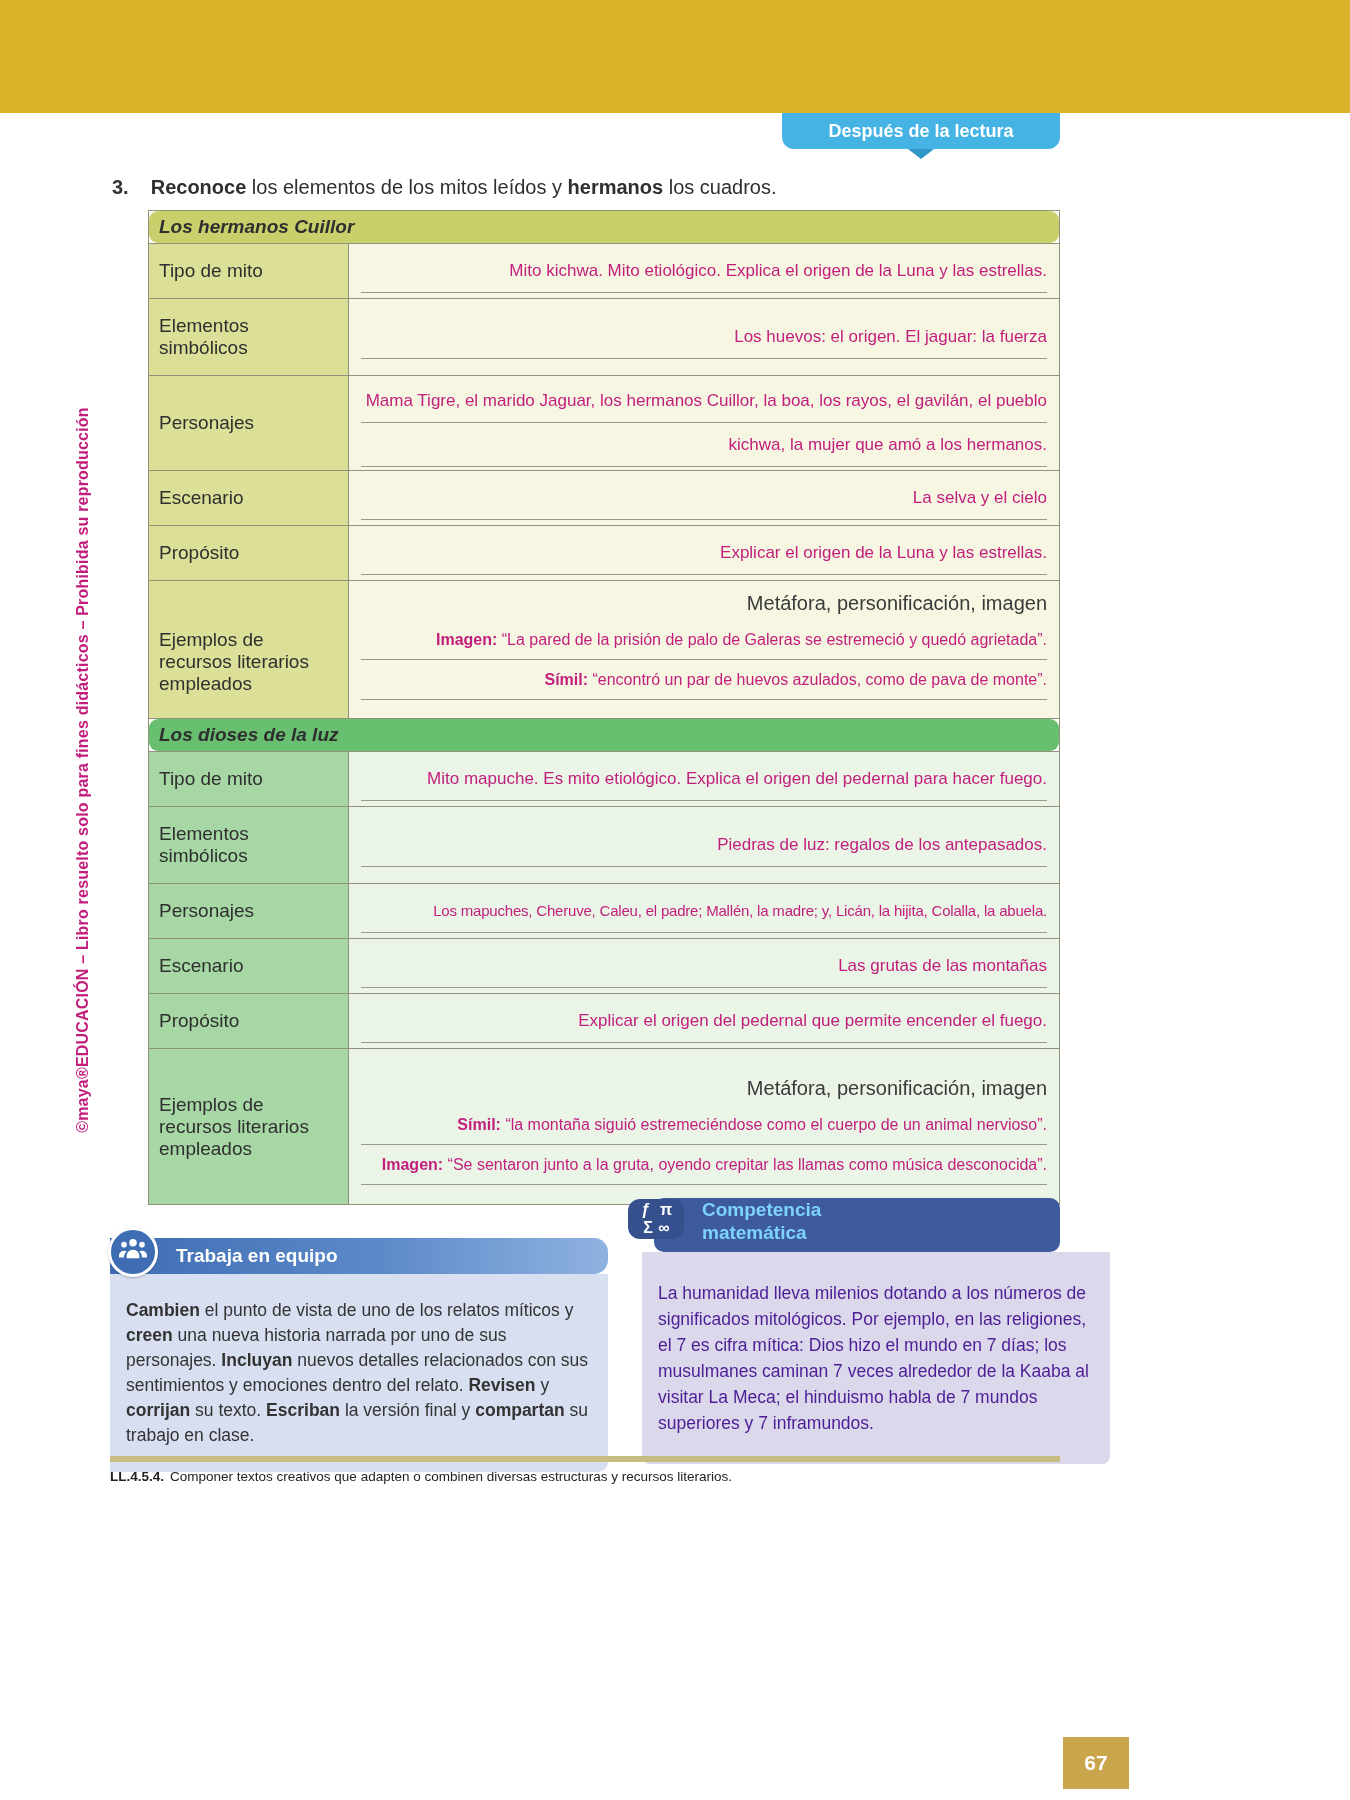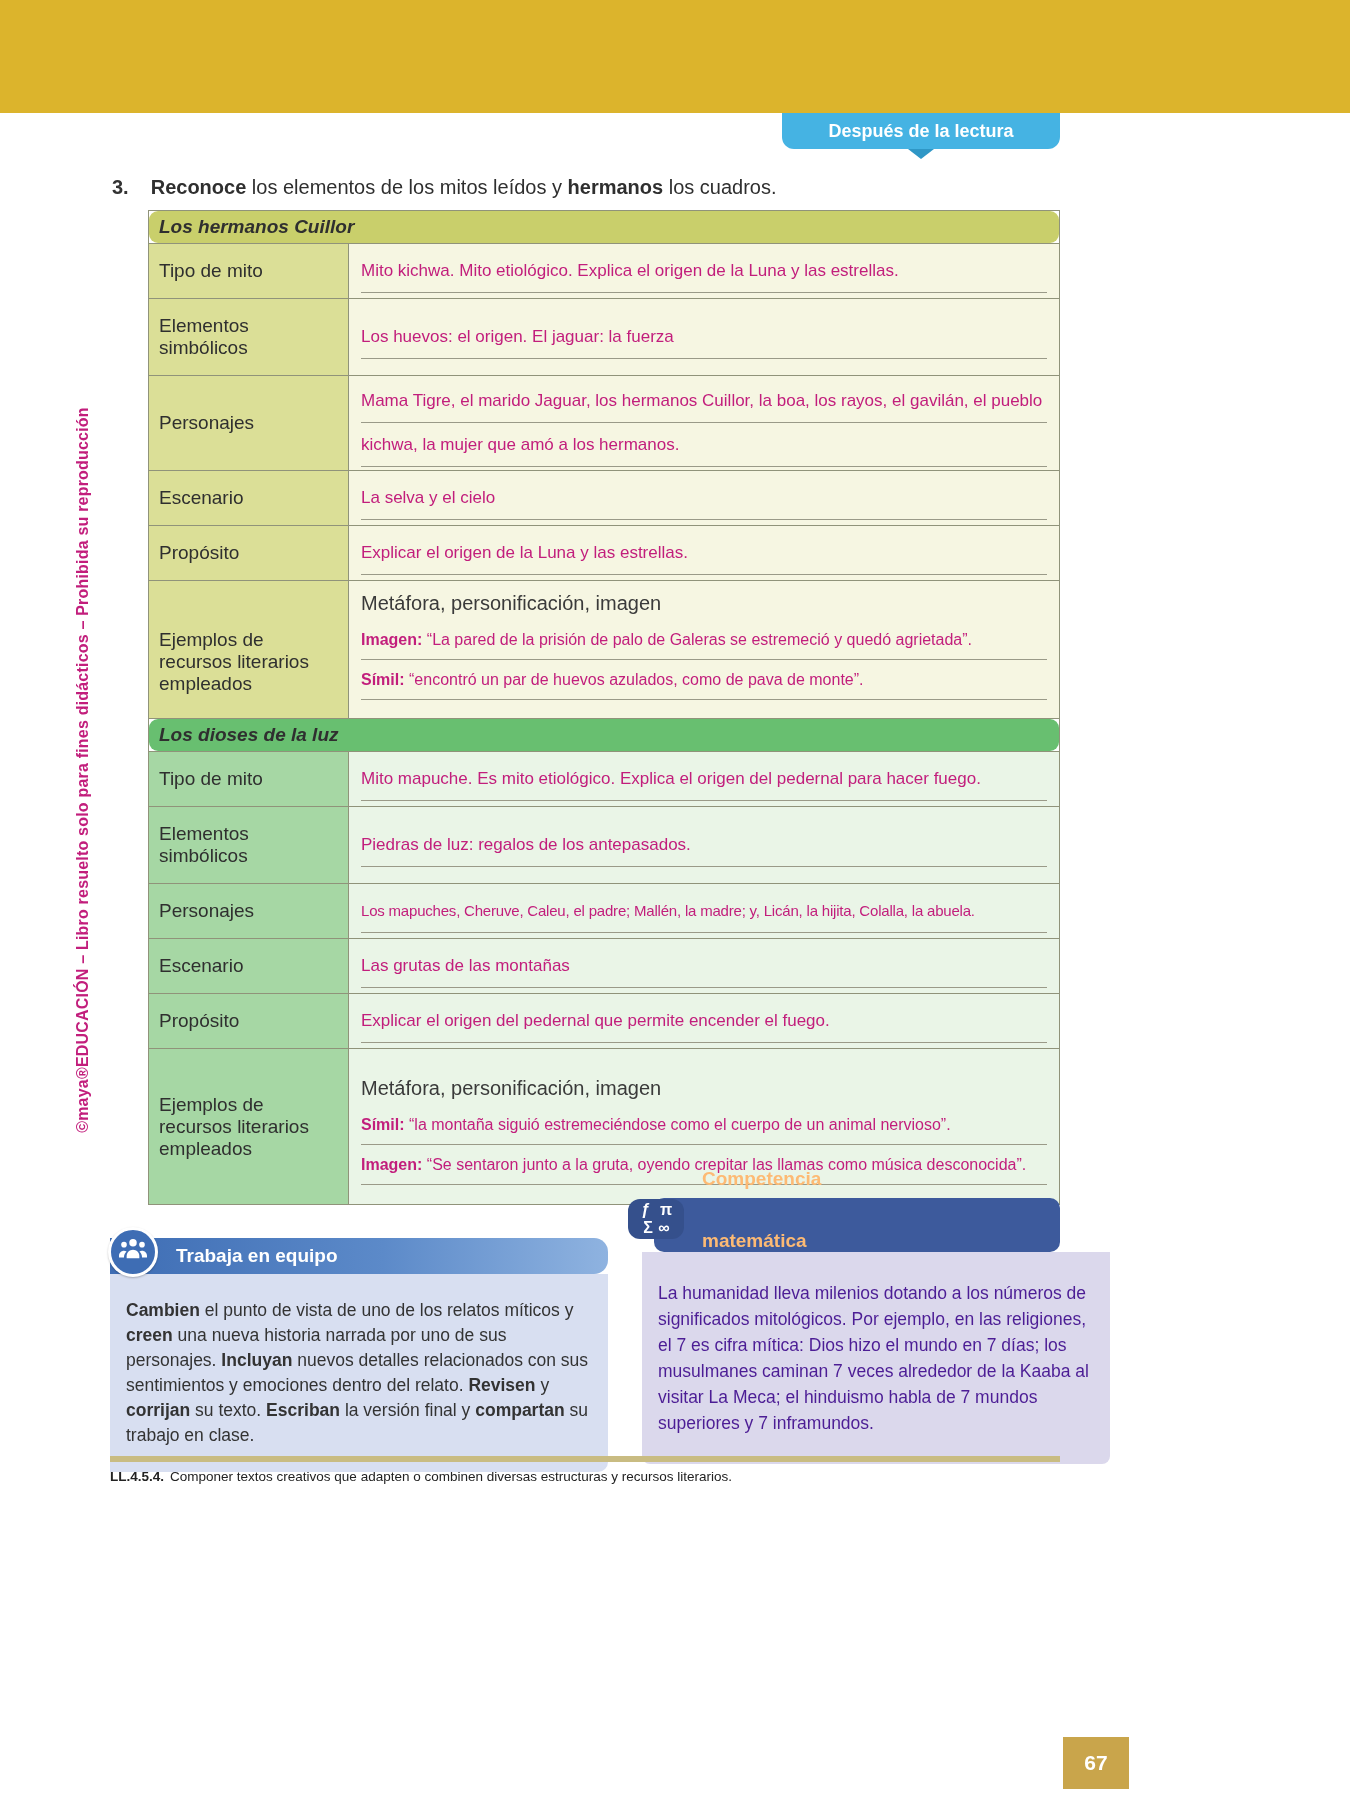--- a/index.html
+++ b/index.html
@@ -56,21 +56,21 @@
 
   
   .mtable{position:absolute;left:148px;width:912px;border:1px solid var(--border);background:#fff;}
   .thead{height:32px;display:flex;align-items:center;padding:0 10px;font-weight:bold;font-style:italic;font-size:19px;border-radius:9px;}
   .t1 .thead{background:var(--t1-head);}
   .t2 .thead{background:var(--t2-head);}
   .trow{display:grid;grid-template-columns:200px 1fr;border-top:1px solid var(--border);}
   .tlabel{padding:16px 10px;display:flex;align-items:center;font-size:19px;border-right:1px solid var(--border);}
   .t1 .tlabel{background:var(--t1-label);}
   .t2 .tlabel{background:var(--t2-label);}
-  .tcell{padding:3px 12px;display:flex;flex-direction:column;justify-content:center;}
+  .tcell{padding:3px 12px;display:flex;flex-direction:column;justify-content:center;text-align:right;}
   .t1 .tcell{background:var(--t1-cell);}
   .t2 .tcell{background:var(--t2-cell);}
   .answer{
     color:var(--magenta);font-size:17px;line-height:44px;
     background:repeating-linear-gradient(to bottom,transparent 0 43px,var(--rule) 43px 44px);
   }
   .answer.fit{font-size:15px;letter-spacing:-0.2px;}
   .intro{font-size:20px;line-height:34px;color:#3a3a3a;margin-top:2px;}
   .items{
     color:var(--magenta);font-size:16px;line-height:40px;
@@ -97,22 +97,22 @@
   }
   .team-body{
     background:var(--team-body);padding:24px 16px;font-size:17.5px;line-height:25px;color:#333;
     border-radius:0 0 10px 0;
   }
 
   
   .mathbox{position:absolute;left:628px;top:1198px;width:432px;}
   .math-head{
     margin-left:26px;height:54px;background:var(--math-head);border-radius:10px;
-    color:#fdba74;font-weight:bold;font-size:19px;display:flex;flex-direction:column;justify-content:flex-end;
-    padding-left:48px;line-height:23px;gap:39px;
+    color:#7dd3fc;font-weight:bold;font-size:19px;display:flex;flex-direction:column;justify-content:flex-start;
+    padding-left:48px;line-height:23px;
   }
   .math-tile{
     position:absolute;left:0;top:1px;width:56px;height:40px;background:var(--math-tile);
     border-radius:12px;display:flex;flex-direction:column;align-items:center;justify-content:center;
     color:#fff;font-weight:bold;font-size:16px;line-height:18px;z-index:2;
   }
   .math-tile span{display:inline-block;min-width:16px;text-align:center;}
   .math-body{
     margin-left:14px;width:468px;background:var(--math-body);padding:28px 16px;
     font-size:17.5px;line-height:26px;color:#4c1d95;border-radius:0 0 8px 8px;

